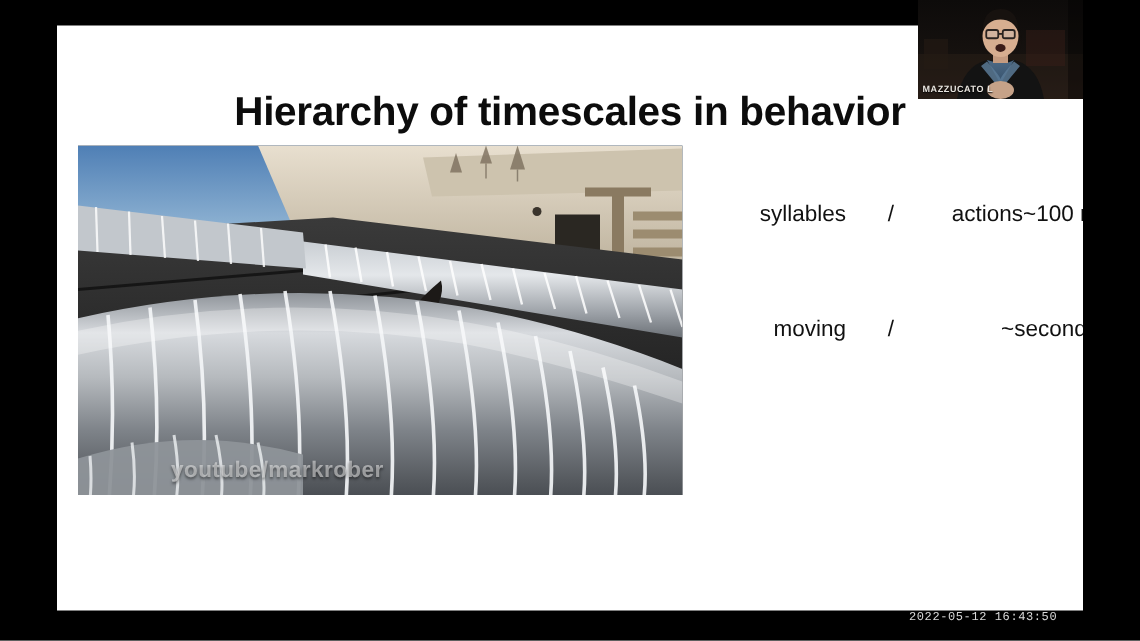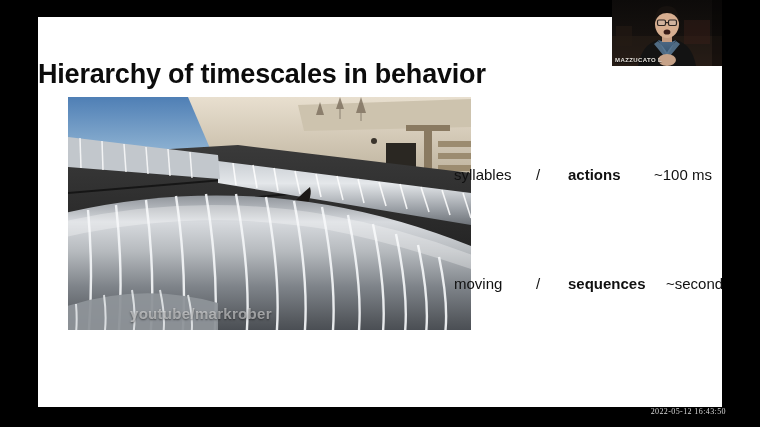--- a/index.html
+++ b/index.html
@@ -20,69 +20,69 @@
   #slide {
     position:absolute;
     left:38px; top:17px; width:684px; height:390px;
     background:#ffffff;
     overflow:hidden;
   }
 
   #slide-title {
     position:absolute;
     left:0; top:42px; width:684px;
-    text-align:left;
+    text-align:center;
     font-size:27px;
     font-weight:700;
     color:#0c0c0c;
     letter-spacing:-0.2px;
     font-family:"Liberation Sans", sans-serif;
   }
 
   
   #slide-photo {
     position:absolute;
     left:14px; top:80px;
     width:403px; height:233px;
     overflow:hidden;
     background:#6d737a;
-    margin-left:16px;
   }
   #slide-photo svg { display:block; width:100%; height:100%; }
 
   #photo-watermark {
     position:absolute;
     left:62px; bottom:8px;
     font-size:15px;
     font-weight:700;
     color:rgba(235,235,235,0.55);
     letter-spacing:0.3px;
     text-shadow:0 1px 2px rgba(0,0,0,0.5);
     font-family:"Liberation Sans", sans-serif;
     white-space:nowrap;
   }
 
   
   #text-column {
     position:absolute;
-    left:416px; top:118px;
+    left:444px; top:118px;
     width:250px;
+    text-align:right;
   }
   .text-line {
     font-size:15px;
     color:#111;
     white-space:nowrap;
     line-height:1;
     font-family:"Liberation Sans", sans-serif;
   }
   .line-spacer { height:31px; }
   .row-line { display:flex; align-items:baseline; }
   .col-a { width:82px; flex:0 0 82px; }
   .col-slash { width:32px; flex:0 0 32px; }
-  .col-b { flex:0 0 auto; font-weight:700;margin-top:32px; }
+  .col-b { flex:0 0 auto; font-weight:400; }
   .col-c { margin-left:auto; }
   .row-actions .col-b { width:86px; flex:0 0 86px; }
   .row-words .col-b { width:98px; flex:0 0 98px; }
   .sub-line { font-size:15px; color:#111; white-space:nowrap; }
 
   
   #webcam-overlay {
     position:absolute;
     left:612px; top:0px;
     width:110px; height:66px;
@@ -98,27 +98,27 @@
     color:#e8e4de;
     letter-spacing:0.4px;
     font-family:"Liberation Sans", sans-serif;
     text-shadow:0 1px 1px #000;
     white-space:nowrap;
   }
 
   
   #timestamp {
     position:absolute;
-    left:626px; top:407px;
+    left:606px; top:407px;
     width:100px;
-    text-align:right;
+    text-align:left;
     font-size:8px;
     color:#d8d8d8;
     letter-spacing:0.4px;
-    font-family:Liberation Serif, serif;
+    font-family:Liberation Mono, monospace;
     white-space:nowrap;
   }
 </style>
 </head>
 <body>
 
 <div id="player-stage">
 
   <div id="slide">
 
@@ -278,21 +278,20 @@
       </div>
 
       <div class="line-spacer"></div>
 
 
       <div class="line-spacer"></div>
 
       <div class="text-line row-line row-words">
         <span class="col-a">moving</span>
         <span class="col-slash">/</span>
-        <span class="col-b">sequences</span>
         <span class="col-c">~seconds</span>
       </div>
 
       <div class="line-spacer"></div>
 
     </div>
   </div>
 
   <div id="webcam-overlay">
     <svg viewBox="0 0 110 66" preserveAspectRatio="none">

